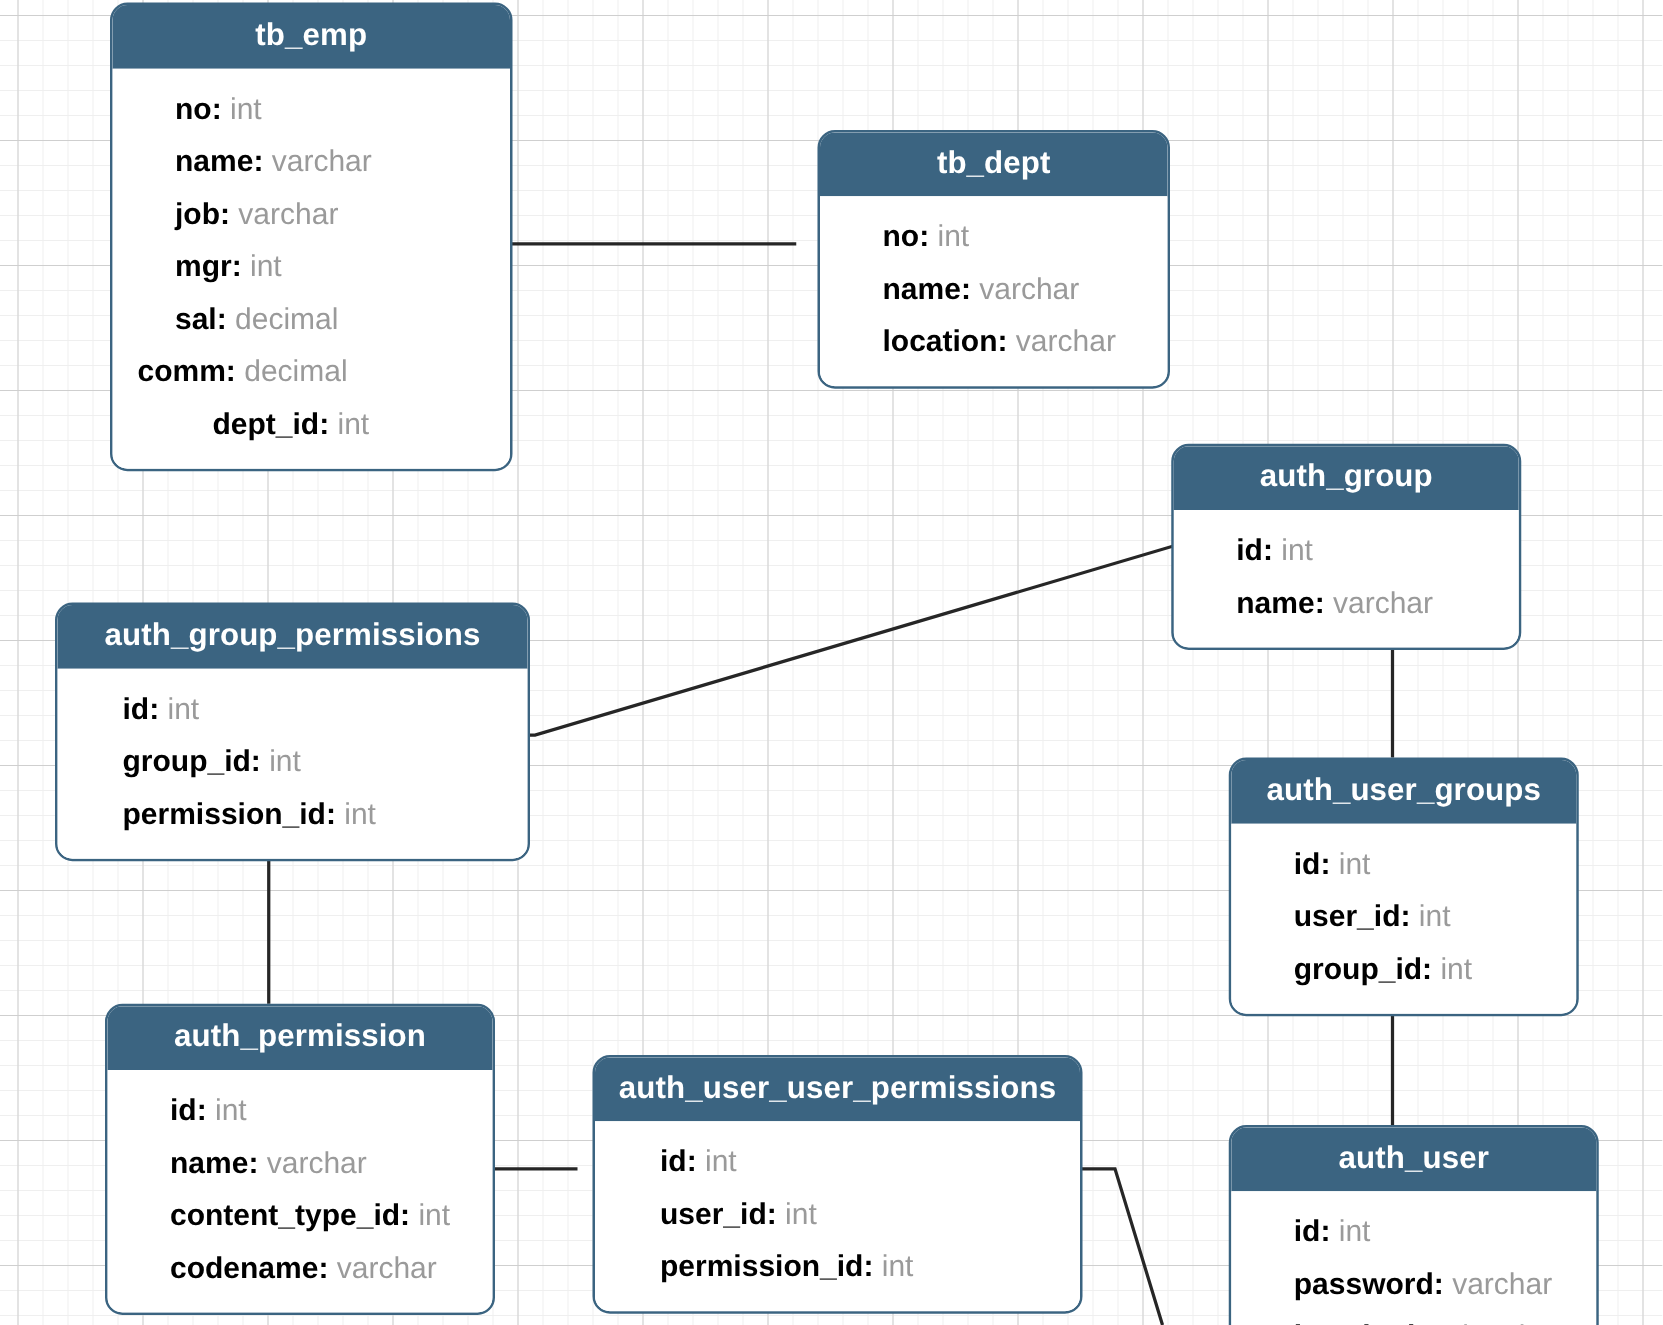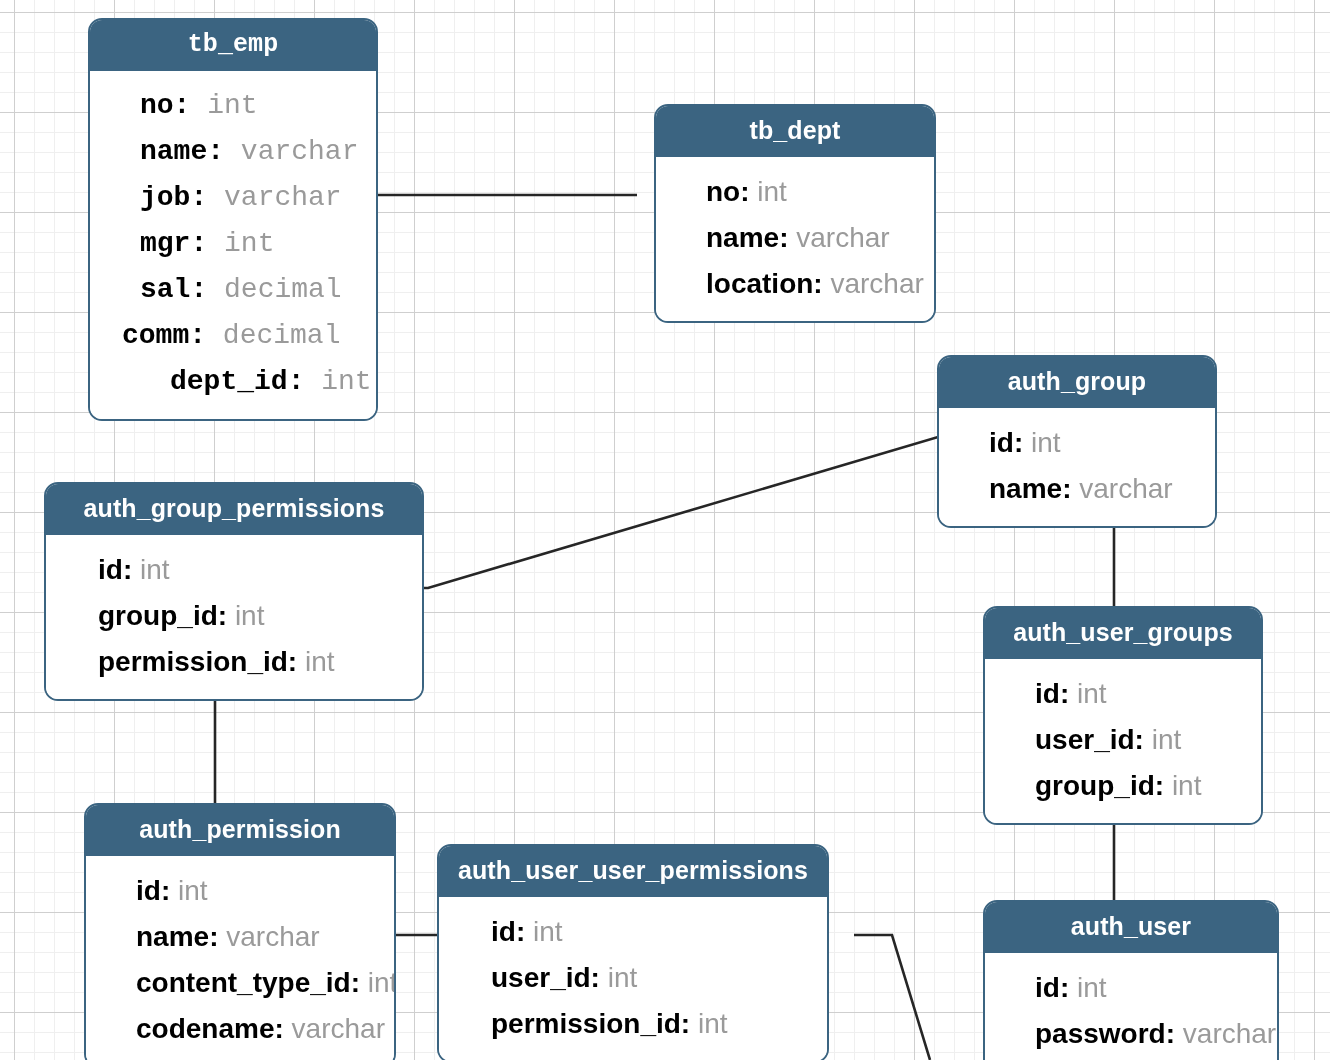--- a/index.html
+++ b/index.html
@@ -47,21 +47,21 @@
     text-align: center;
     padding: 10px 14px 12px 14px;
     letter-spacing: 0.1px;
     white-space: nowrap;
   }
   .entity-body {
     padding: 12px 0 14px 0;
     background: #ffffff;
   }
   .field {
-    font-size: 28px;
+    font-size: 24px;
     line-height: 1.0;
     padding: 9px 16px 9px 0;
     white-space: nowrap;
     color: #000000;
     font-weight: bold;
   }
   .field .fname {
     color: #000000;
     font-weight: bold;
   }
@@ -81,29 +81,29 @@
   <svg id="edges" viewBox="0 0 1330 1060" xmlns="http://www.w3.org/2000/svg">
       <polyline points="378,195 637,195" fill="none" stroke="#262626" stroke-width="2.6"></polyline>
       <polyline points="382,588 428,588 938,437 983,437" fill="none" stroke="#262626" stroke-width="2.6"></polyline>
       <polyline points="215,682 215,803" fill="none" stroke="#262626" stroke-width="2.6"></polyline>
       <polyline points="1114,519 1114,606" fill="none" stroke="#262626" stroke-width="2.6"></polyline>
       <polyline points="1114,812 1114,900" fill="none" stroke="#262626" stroke-width="2.6"></polyline>
       <polyline points="364,935 462,935" fill="none" stroke="#262626" stroke-width="2.6"></polyline>
       <polyline points="854,935 892,935 930,1060" fill="none" stroke="#262626" stroke-width="2.6"></polyline>
     </svg>
   <div id="entities-layer">
-      <div class="entity" style="left: 88px; top: 18px; width: 290px; font-family: Liberation Mono, monospace;">
+      <div class="entity" style="left: 88px; top: 2px; width: 322px;">
         <div class="entity-header">tb_emp</div>
         <div class="entity-body">
           <div class="field" style="padding-left: 50px;"><span class="fname">no</span><span class="fsep">: </span><span class="ftype">int</span></div>
           <div class="field" style="padding-left: 50px;"><span class="fname">name</span><span class="fsep">: </span><span class="ftype">varchar</span></div>
           <div class="field" style="padding-left: 50px;"><span class="fname">job</span><span class="fsep">: </span><span class="ftype">varchar</span></div>
           <div class="field" style="padding-left: 50px;"><span class="fname">mgr</span><span class="fsep">: </span><span class="ftype">int</span></div>
           <div class="field" style="padding-left: 50px;"><span class="fname">sal</span><span class="fsep">: </span><span class="ftype">decimal</span></div>
-          <div class="field" style="padding-left: 20px; margin-left: 12px;"><span class="fname">comm</span><span class="fsep">: </span><span class="ftype">decimal</span></div>
+          <div class="field" style="padding-left: 20px;"><span class="fname">comm</span><span class="fsep">: </span><span class="ftype">decimal</span></div>
           <div class="field" style="padding-left: 80px;"><span class="fname">dept_id</span><span class="fsep">: </span><span class="ftype">int</span></div>
         </div>
       </div>
       <div class="entity" style="left: 654px; top: 104px; width: 282px;">
         <div class="entity-header">tb_dept</div>
         <div class="entity-body">
           <div class="field" style="padding-left: 50px;"><span class="fname">no</span><span class="fsep">: </span><span class="ftype">int</span></div>
           <div class="field" style="padding-left: 50px;"><span class="fname">name</span><span class="fsep">: </span><span class="ftype">varchar</span></div>
           <div class="field" style="padding-left: 50px;"><span class="fname">location</span><span class="fsep">: </span><span class="ftype">varchar</span></div>
         </div>
@@ -133,21 +133,21 @@
       </div>
       <div class="entity" style="left: 84px; top: 803px; width: 312px;">
         <div class="entity-header">auth_permission</div>
         <div class="entity-body">
           <div class="field" style="padding-left: 50px;"><span class="fname">id</span><span class="fsep">: </span><span class="ftype">int</span></div>
           <div class="field" style="padding-left: 50px;"><span class="fname">name</span><span class="fsep">: </span><span class="ftype">varchar</span></div>
           <div class="field" style="padding-left: 50px;"><span class="fname">content_type_id</span><span class="fsep">: </span><span class="ftype">int</span></div>
           <div class="field" style="padding-left: 50px;"><span class="fname">codename</span><span class="fsep">: </span><span class="ftype">varchar</span></div>
         </div>
       </div>
-      <div class="entity" style="left: 437px; top: 844px; width: 392px;">
+      <div class="entity" style="left: 474px; top: 844px; width: 392px;">
         <div class="entity-header">auth_user_user_permissions</div>
         <div class="entity-body">
           <div class="field" style="padding-left: 52px;"><span class="fname">id</span><span class="fsep">: </span><span class="ftype">int</span></div>
           <div class="field" style="padding-left: 52px;"><span class="fname">user_id</span><span class="fsep">: </span><span class="ftype">int</span></div>
           <div class="field" style="padding-left: 52px;"><span class="fname">permission_id</span><span class="fsep">: </span><span class="ftype">int</span></div>
         </div>
       </div>
       <div class="entity" style="left: 983px; top: 900px; width: 296px;">
         <div class="entity-header">auth_user</div>
         <div class="entity-body">

